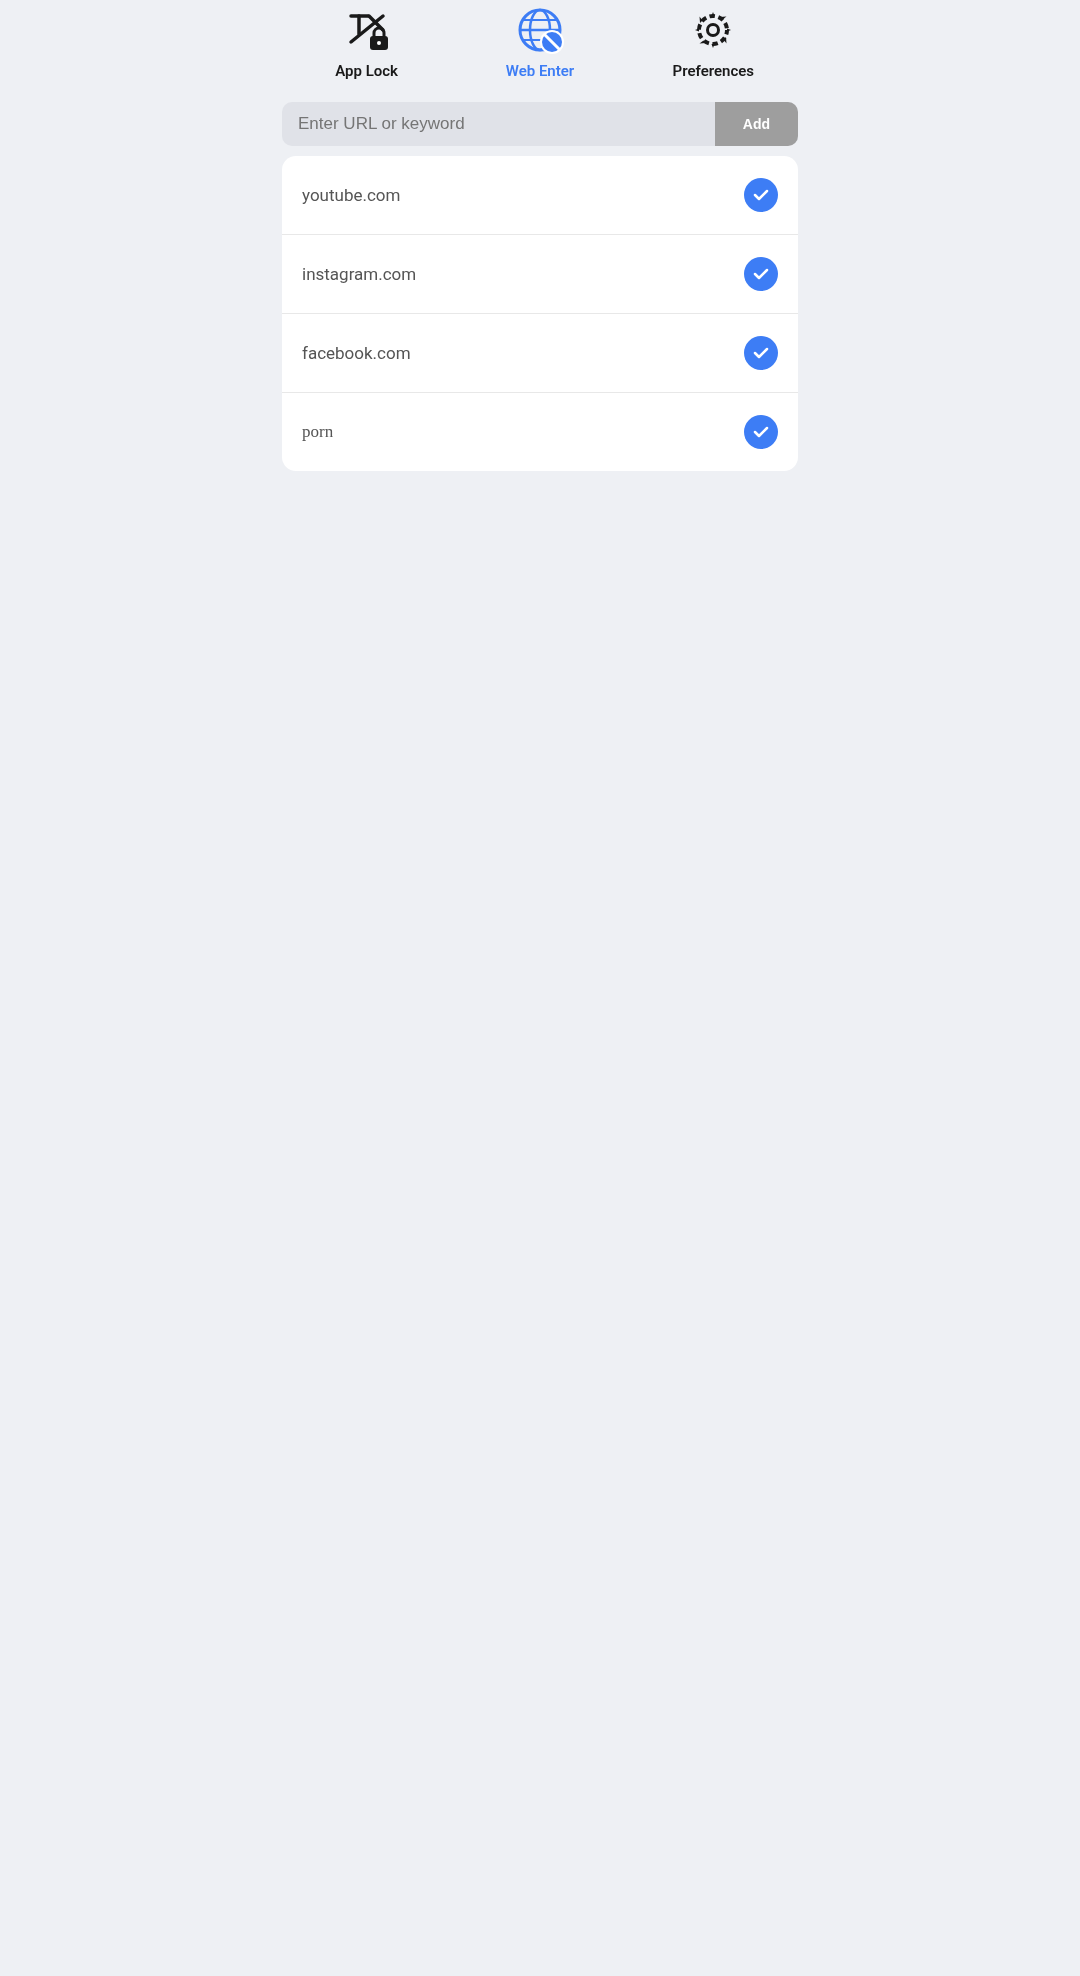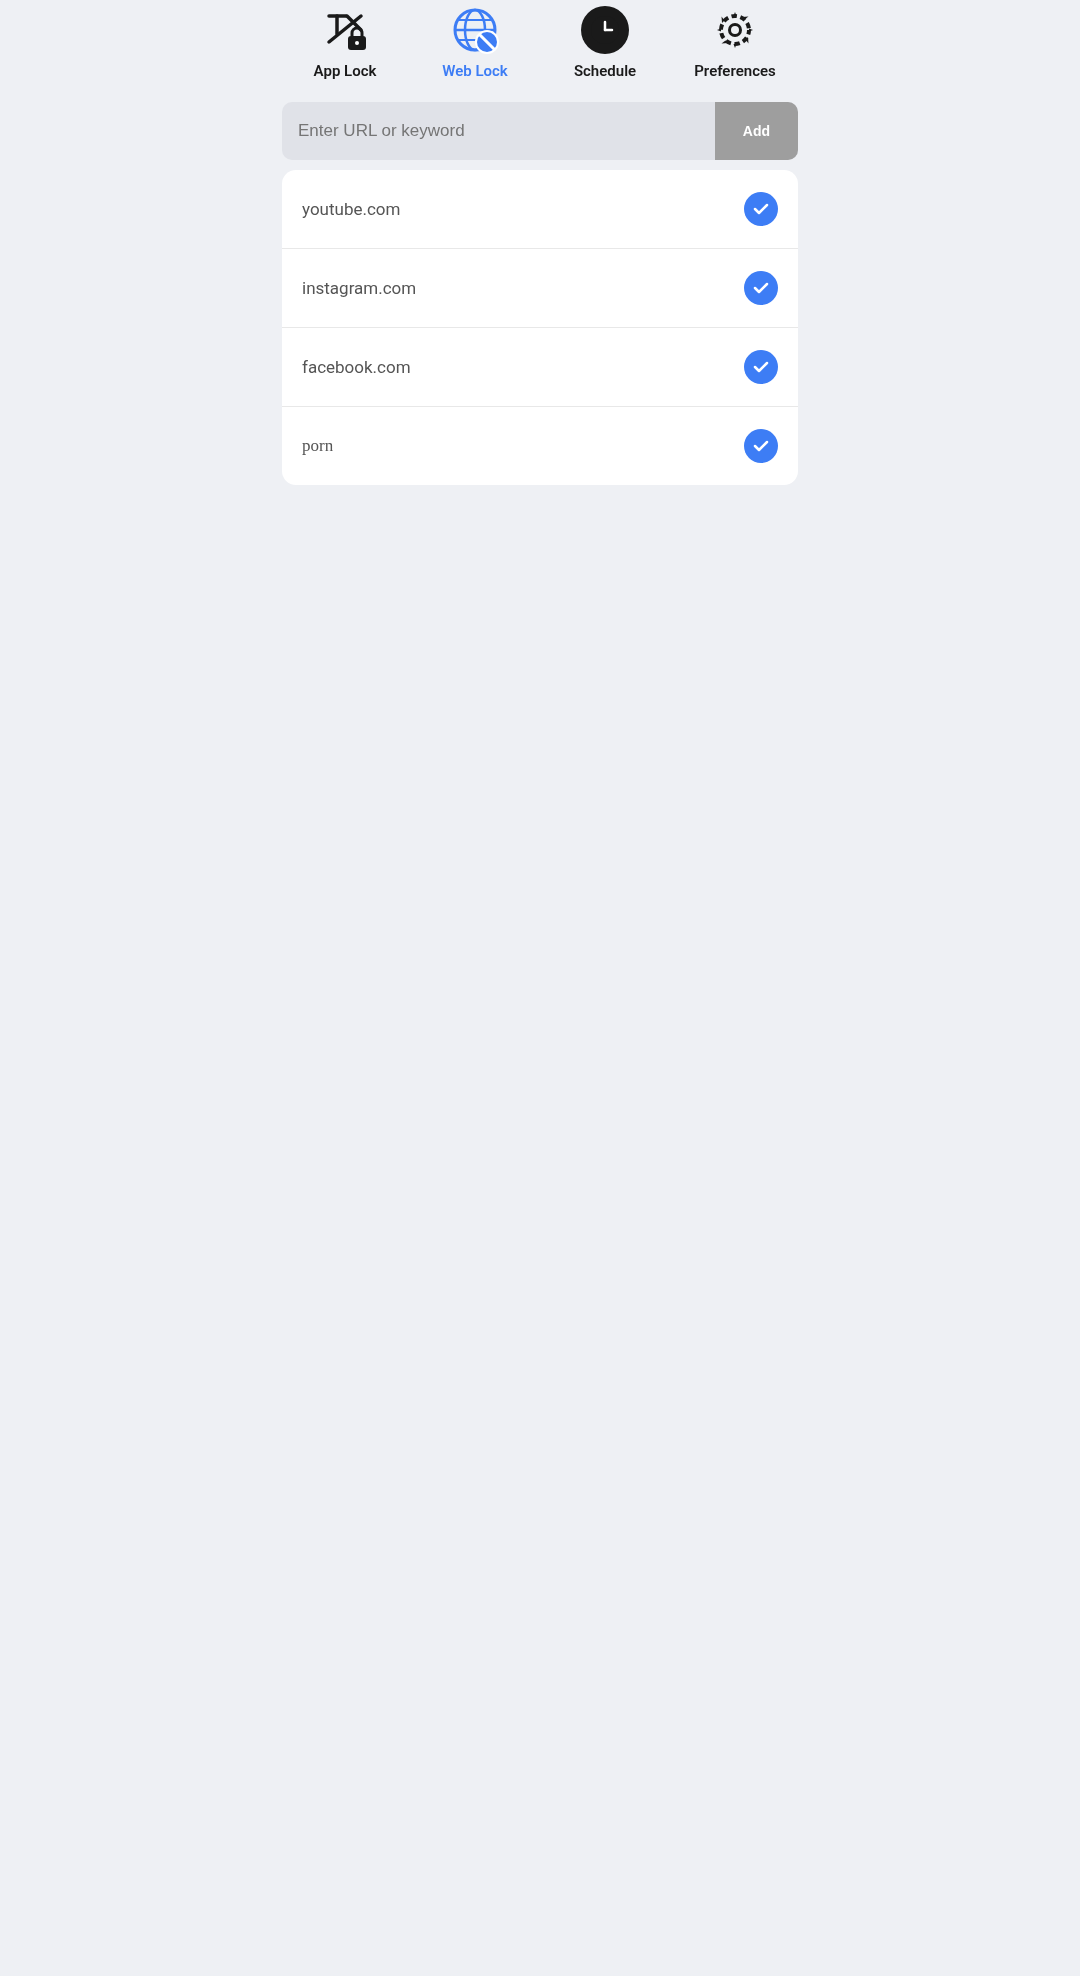--- a/index.html
+++ b/index.html
@@ -79,21 +79,21 @@
       align-items: center;
       justify-content: center;
     }
 
     .search-bar-container {
       display: flex;
       margin: 12px 12px 10px;
       border-radius: 10px;
       overflow: hidden;
       background: #e0e2e8;
-      height: 58px;
+      height: 44px;
     }
 
     .search-input {
       flex: 1;
       border: none;
       background: transparent;
       padding: 0 16px;
       font-size: 17px;
       color: #999;
       outline: none;
@@ -184,35 +184,23 @@
         <ellipse cx="26" cy="26" rx="10" ry="20" stroke="#3d7df5" stroke-width="2.5" fill="none"></ellipse>
         <line x1="6" y1="26" x2="46" y2="26" stroke="#3d7df5" stroke-width="2.5"></line>
         <line x1="9" y1="16" x2="43" y2="16" stroke="#3d7df5" stroke-width="2"></line>
         <line x1="9" y1="36" x2="43" y2="36" stroke="#3d7df5" stroke-width="2"></line>
 
         <circle cx="38" cy="38" r="12" fill="white"></circle>
         <circle cx="38" cy="38" r="10" fill="#3d7df5"></circle>
         <line x1="31" y1="31" x2="45" y2="45" stroke="white" stroke-width="3" stroke-linecap="round"></line>
       </svg>
     </div>
-    <span class="nav-label">Web Lock</span>
-  </div>
-
-  <div class="nav-item">
-    <div class="icon-wrap">
-      <div class="schedule-icon">
-        <svg width="30" height="30" viewBox="0 0 30 30" fill="none">
-          <circle cx="15" cy="15" r="14" fill="#1a1a1a"></circle>
-          <line x1="15" y1="7" x2="15" y2="15" stroke="white" stroke-width="2.5" stroke-linecap="round"></line>
-          <line x1="15" y1="15" x2="22" y2="15" stroke="white" stroke-width="2.5" stroke-linecap="round"></line>
-        </svg>
-      </div>
-    </div>
-    <span class="nav-label">Schedule</span>
-  </div>
+    <span class="nav-label">Web Enter</span>
+  </div>
+
 
   <div class="nav-item">
     <div class="icon-wrap preferences-icon">
       <svg width="46" height="46" viewBox="0 0 46 46" fill="none">
         <path d="M23 8 L23 8" stroke="#1a1a1a" stroke-width="1"></path>
         <circle cx="23" cy="23" r="7" fill="#1a1a1a"></circle>
         <circle cx="23" cy="23" r="4" fill="#eef0f4"></circle>
 
         <path d="M23 5 L24.5 9 L21.5 9 Z" fill="#1a1a1a"></path>
         <path d="M23 41 L24.5 37 L21.5 37 Z" fill="#1a1a1a"></path>

